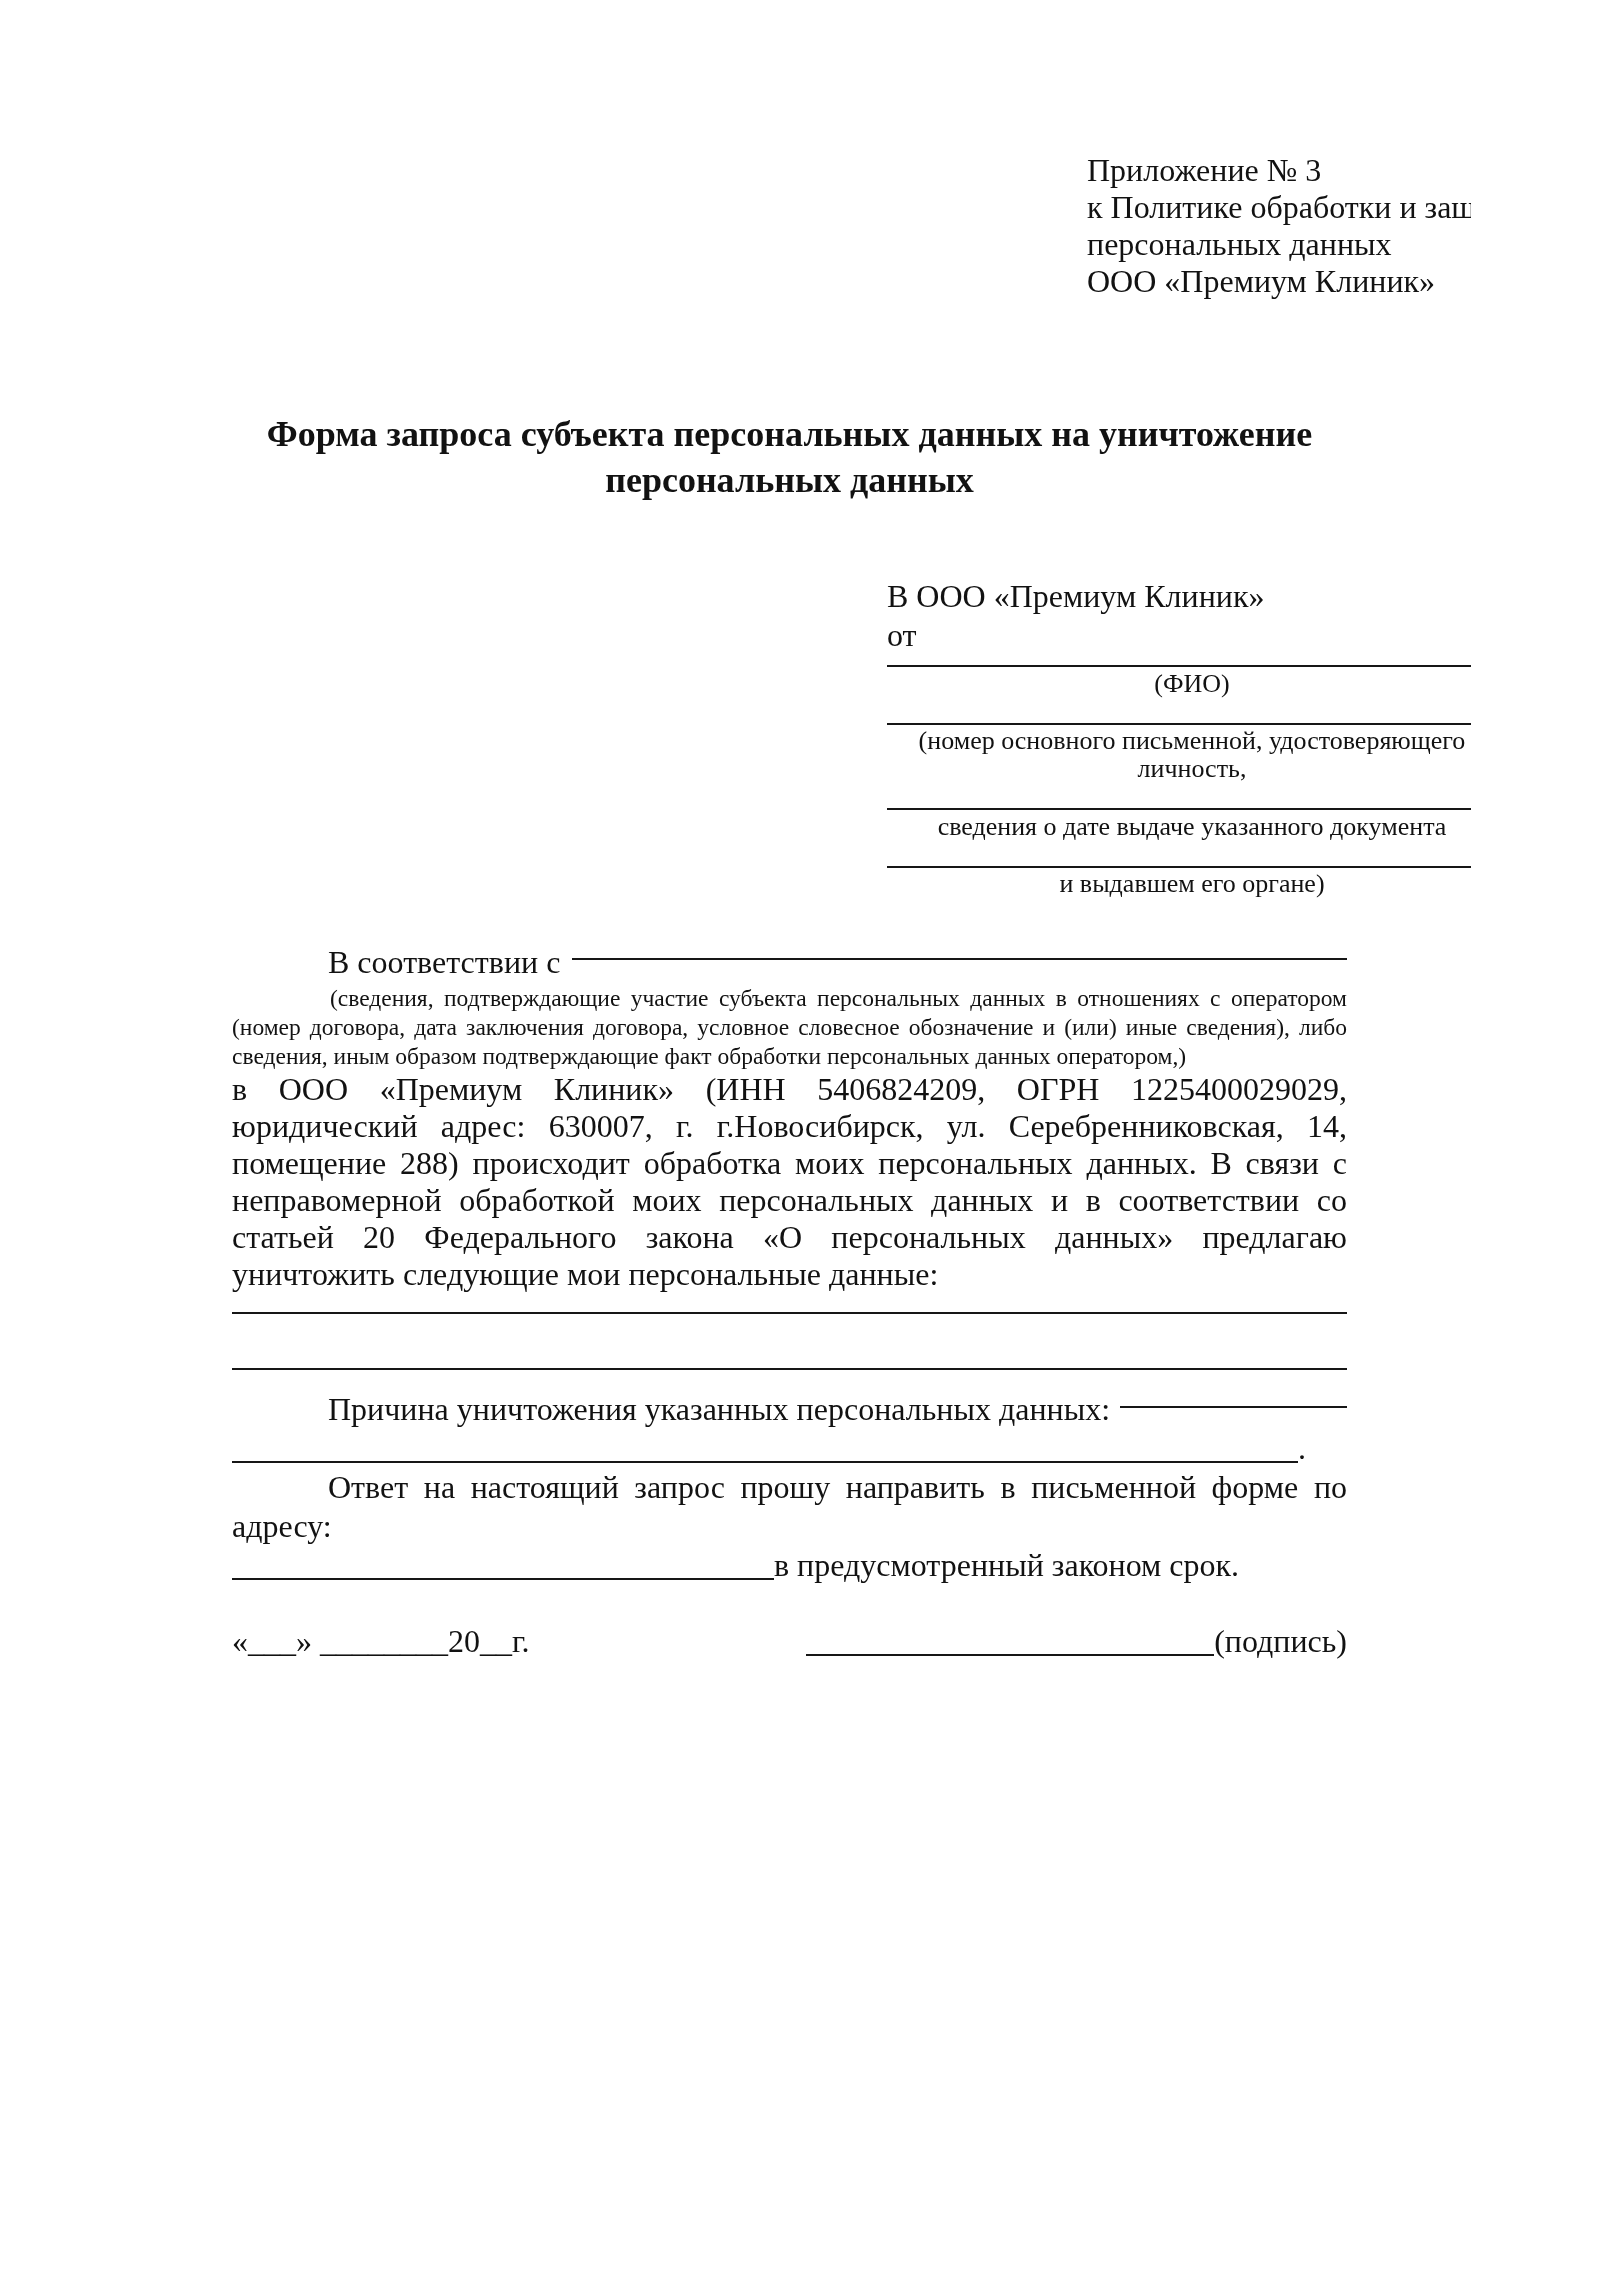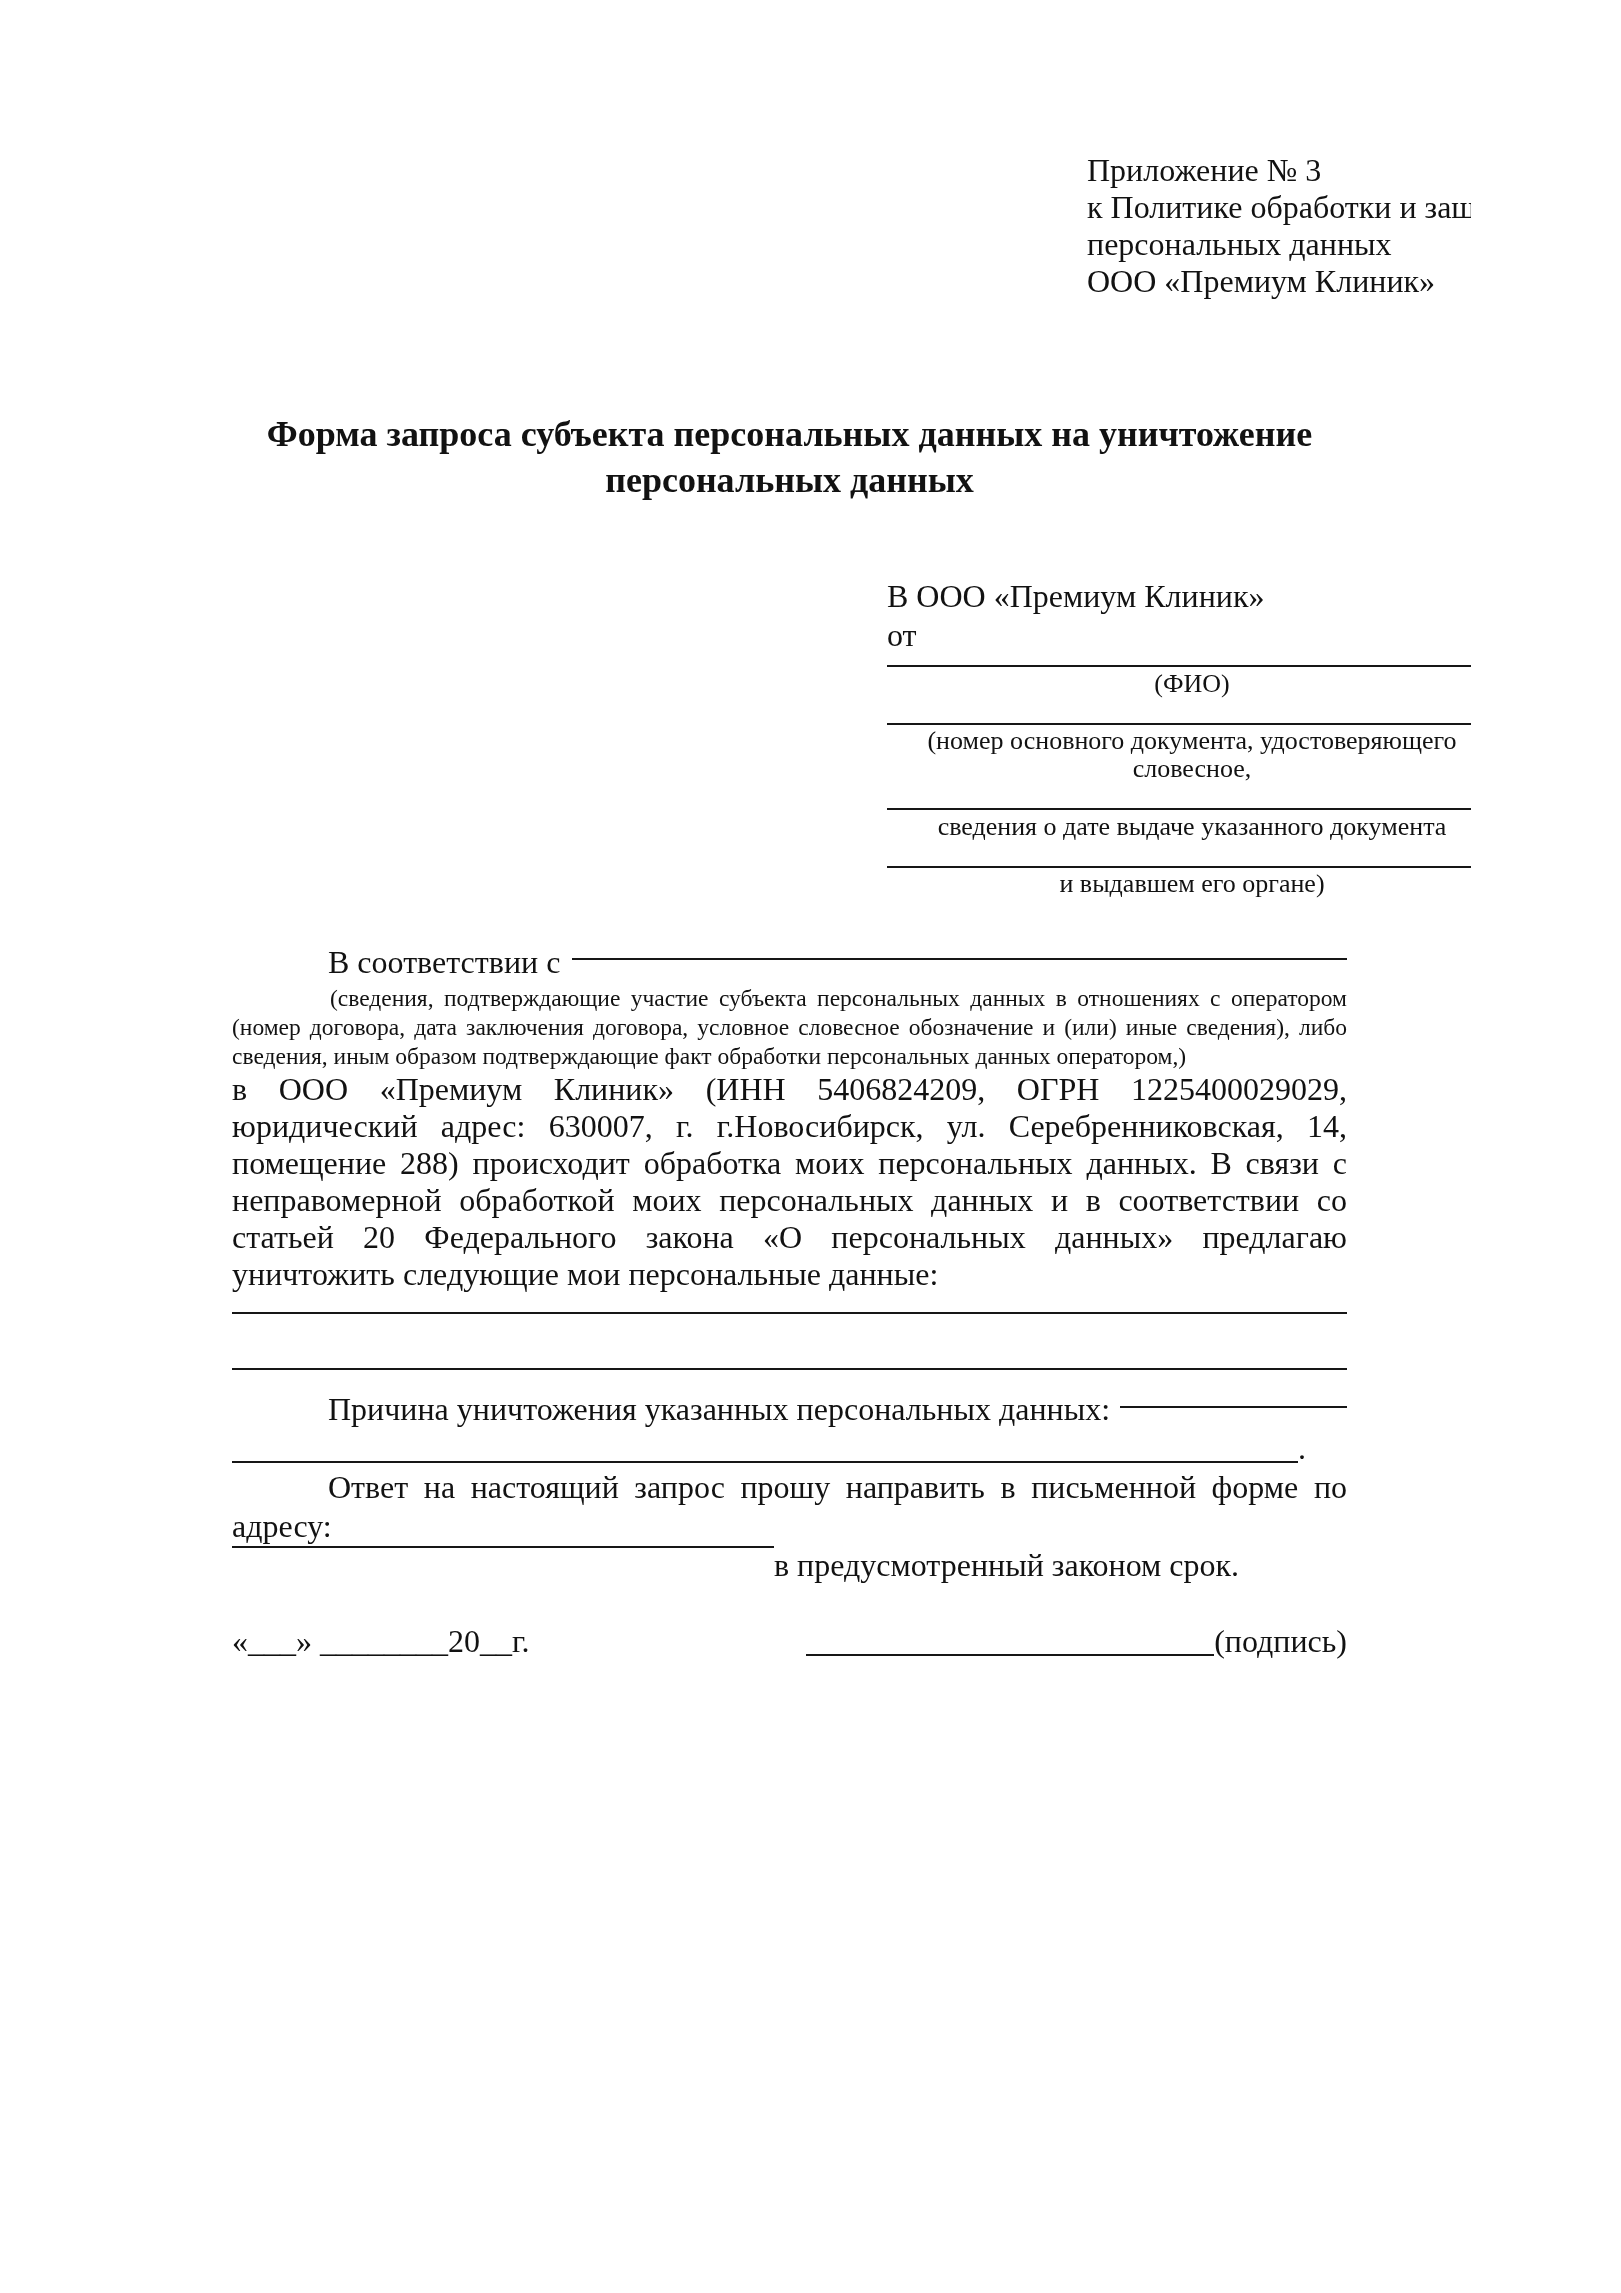--- a/index.html
+++ b/index.html
@@ -121,21 +121,21 @@
     margin: 0;
     font-size: 32px;
     line-height: 39px;
     text-align: justify;
     text-align-last: justify;
     text-indent: 96px;
   }
 
   .answer-row {
     display: flex;
-    align-items: flex-start;
+    align-items: flex-end;
     font-size: 32px;
     line-height: 39px;
   }
   .blank-fixed {
     width: 542px;
     border-bottom: 2.9px solid #161616;
     margin-bottom: 5.9px;
   }
 
   .footer-row {
@@ -174,21 +174,21 @@
     <div>В ООО «Премиум Клиник»</div>
     <div>от</div>
 
     <div class="field-group">
       <div class="field-line"></div>
       <div class="field-caption">(ФИО)</div>
     </div>
 
     <div class="field-group">
       <div class="field-line"></div>
-      <div class="field-caption">(номер основного документа, удостоверяющего словесное,</div>
+      <div class="field-caption">(номер основного письменной, удостоверяющего личность,</div>
     </div>
 
     <div class="field-group">
       <div class="field-line"></div>
       <div class="field-caption">сведения о дате выдаче указанного документа</div>
     </div>
 
     <div class="field-group">
       <div class="field-line"></div>
       <div class="field-caption">и выдавшем его органе)</div>

